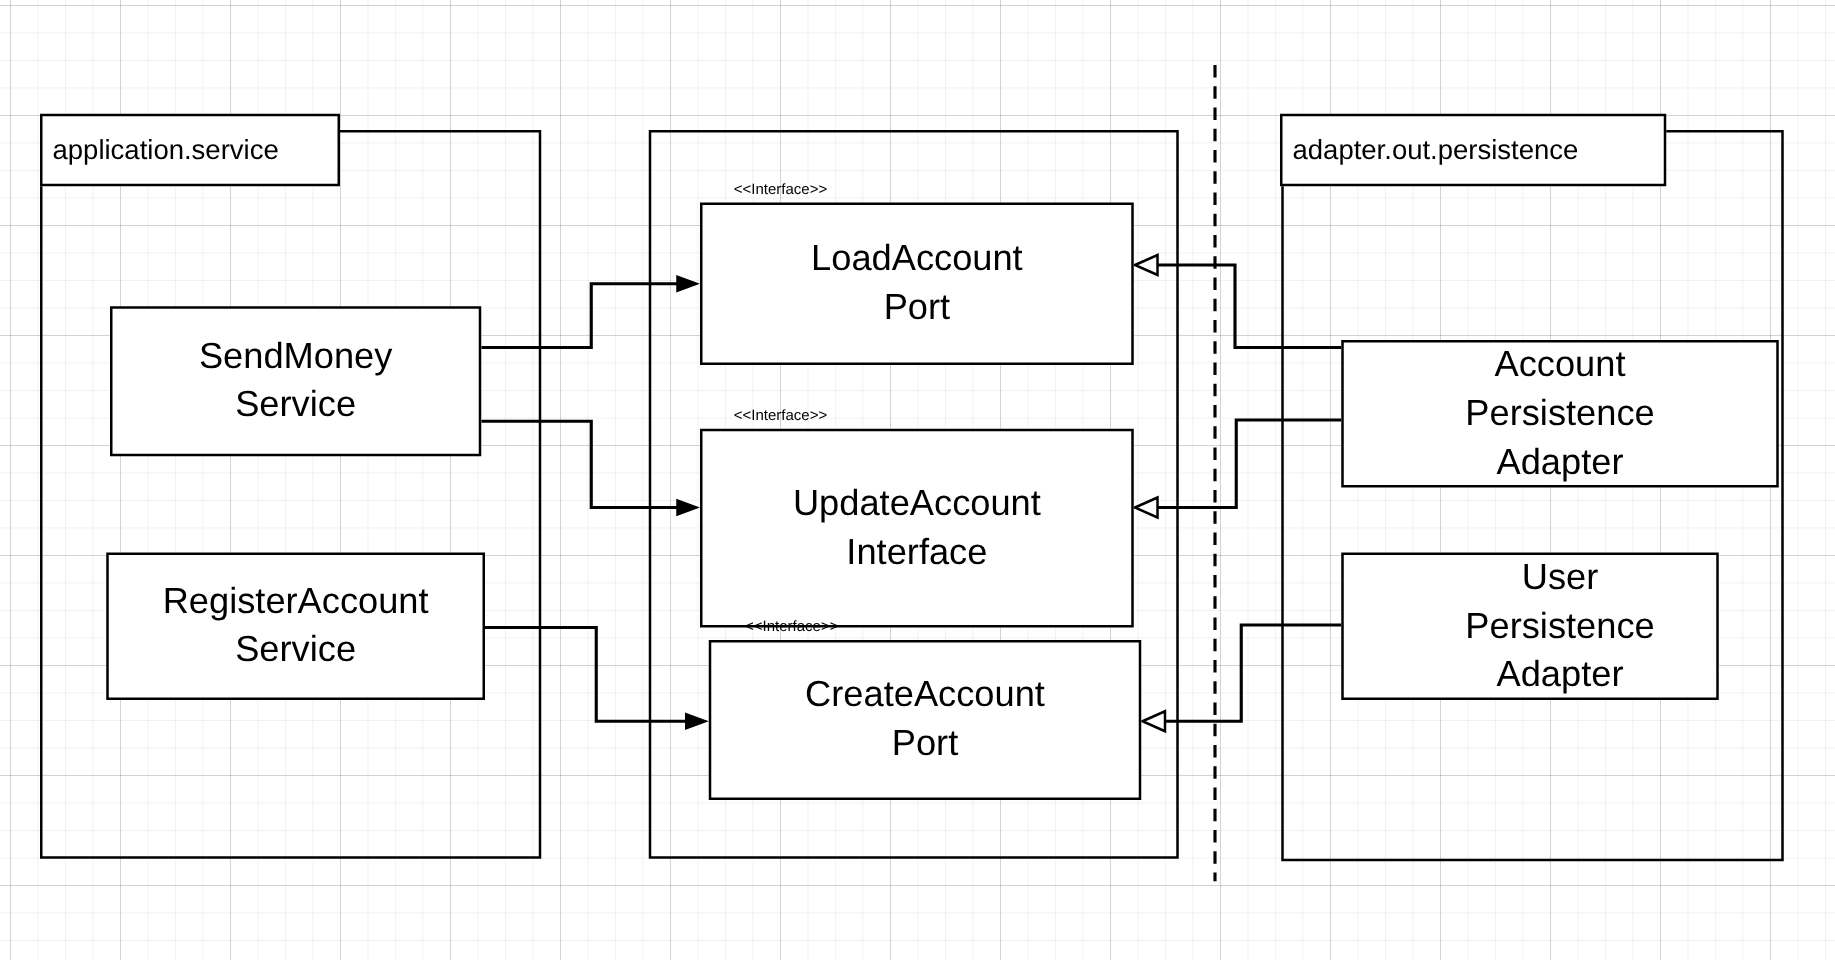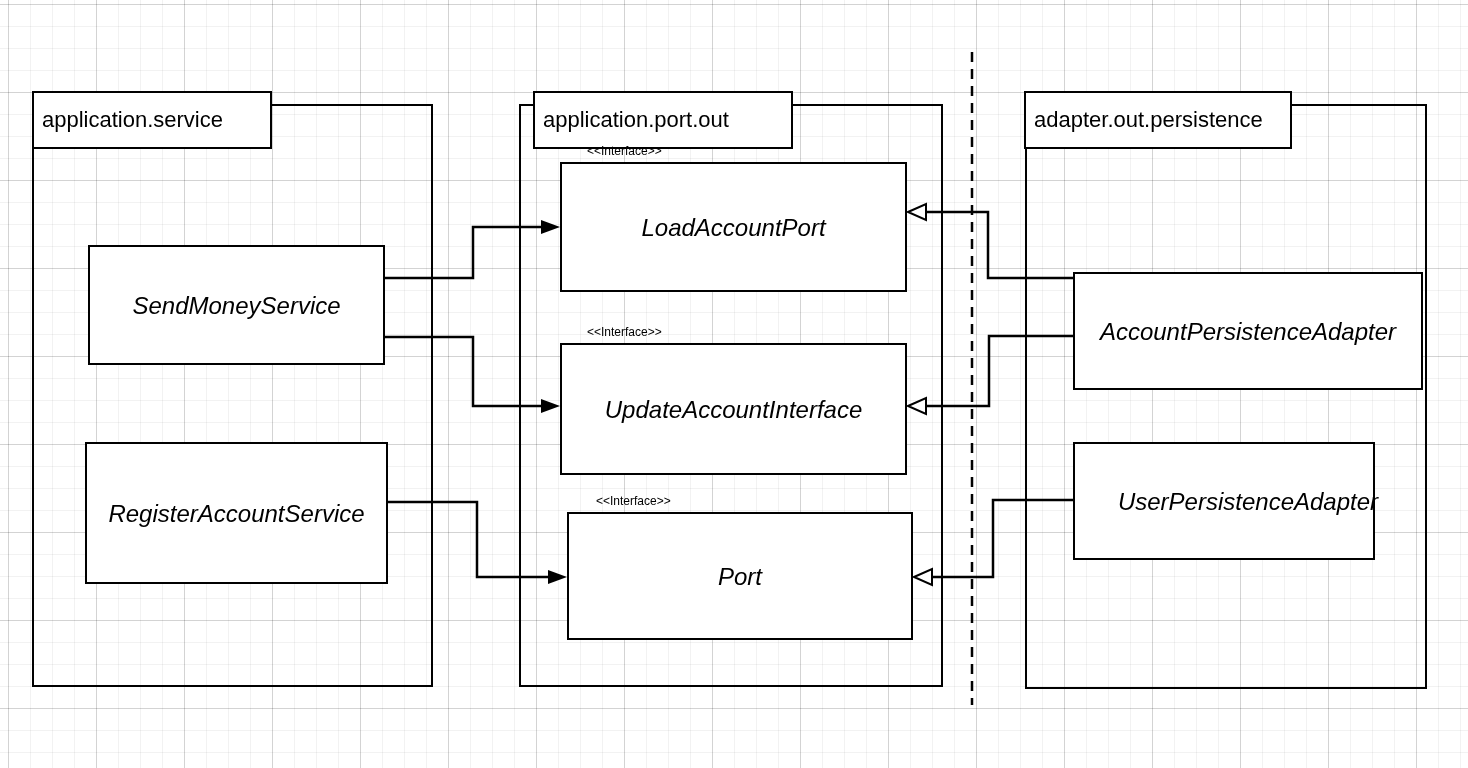--- a/index.html
+++ b/index.html
@@ -44,28 +44,27 @@
     background: transparent;
     border: 2.5px solid #000;
     z-index: 1;
   }
   .node {
     position: absolute;
     box-sizing: border-box;
     background: #fff;
     border: 2.5px solid #000;
     display: flex;
-    flex-direction: row;
+    flex-direction: column;
     align-items: center;
     justify-content: center;
     text-align: center;
-    font-size: 24px;
+    font-size: 29px;
     line-height: 39px;
     z-index: 4;
-    font-style: italic;
   }
   .stereotype {
     position: absolute;
     font-size: 12px;
     line-height: 23px;
     white-space: nowrap;
     z-index: 5;
   }
   svg.wires {
     position: absolute;
@@ -77,26 +76,23 @@
 </head>
 <body>
 
 <div class="canvas">
 
   <div class="pkg-tab" style="left:32px; top:47px; width:240px; height:58px;">
     <span>application.service</span>
   </div>
   <div class="pkg-body" style="left:32px; top:103.5px; width:401px; height:583px;"></div>
 
-  <div class="pkg-tab" style="left:533px; top:47px; width:260px; height:58px;">
-    <span>application.port.out</span>
-  </div>
   <div class="pkg-body" style="left:519px; top:103.5px; width:424px; height:583px;"></div>
 
-  <div class="pkg-tab" style="left:1024px; top:47px; width:268px; height:58px;">
+  <div class="pkg-tab" style="left:1024px; top:47px; width:309px; height:58px;">
     <span>adapter.out.persistence</span>
   </div>
   <div class="pkg-body" style="left:1025px; top:103.5px; width:402px; height:585px;"></div>
 
   <svg class="wires" width="1468" height="768" viewBox="0 0 1468 768">
 
     <g>
       <path d="M385 278 H473 V227 H542" fill="none" stroke="#000" stroke-width="2.5"></path>
       <polygon points="560,227 541,220 541,234" fill="#000"></polygon>
     </g>
@@ -127,39 +123,40 @@
     </g>
 
     <line x1="972" y1="52" x2="972" y2="705" stroke="#000" stroke-width="2.5" stroke-dasharray="10 7"></line>
   </svg>
 
   <div class="node" style="left:88px; top:245px; width:297px; height:120px;">
     <span>SendMoney</span>
     <span>Service</span>
   </div>
 
-  <div class="node" style="left:85px; top:442px; width:303px; height:142px;">
+  <div class="node" style="left:85px; top:442px; width:303px; height:118px;">
     <span>RegisterAccount</span>
     <span>Service</span>
   </div>
 
   <div class="stereotype" style="left:587px; top:140px;">&lt;&lt;Interface&gt;&gt;</div>
   <div class="node" style="left:560px; top:162px; width:347px; height:130px;">
     <span>LoadAccount</span>
     <span>Port</span>
   </div>
 
   <div class="stereotype" style="left:587px; top:321px;">&lt;&lt;Interface&gt;&gt;</div>
-  <div class="node" style="left:560px; top:343px; width:347px; height:132px;">
+  <div class="node" style="left:560px; top:343px; width:347px; height:159px;">
     <span>UpdateAccount</span>
     <span>Interface</span>
   </div>
 
   <div class="stereotype" style="left:596px; top:490px;">&lt;&lt;Interface&gt;&gt;</div>
   <div class="node" style="left:567px; top:512px; width:346px; height:128px;">
+    <span>CreateAccount</span>
     <span>Port</span>
   </div>
 
   <div class="node" style="left:1073px; top:247px; width:350px; height:118px;margin-top:25px;">
     <span>Account</span>
     <span>Persistence</span>
     <span>Adapter</span>
   </div>
 
   <div class="node" style="left:1073px; top:442px; width:302px; height:118px;padding-left:48px;">

